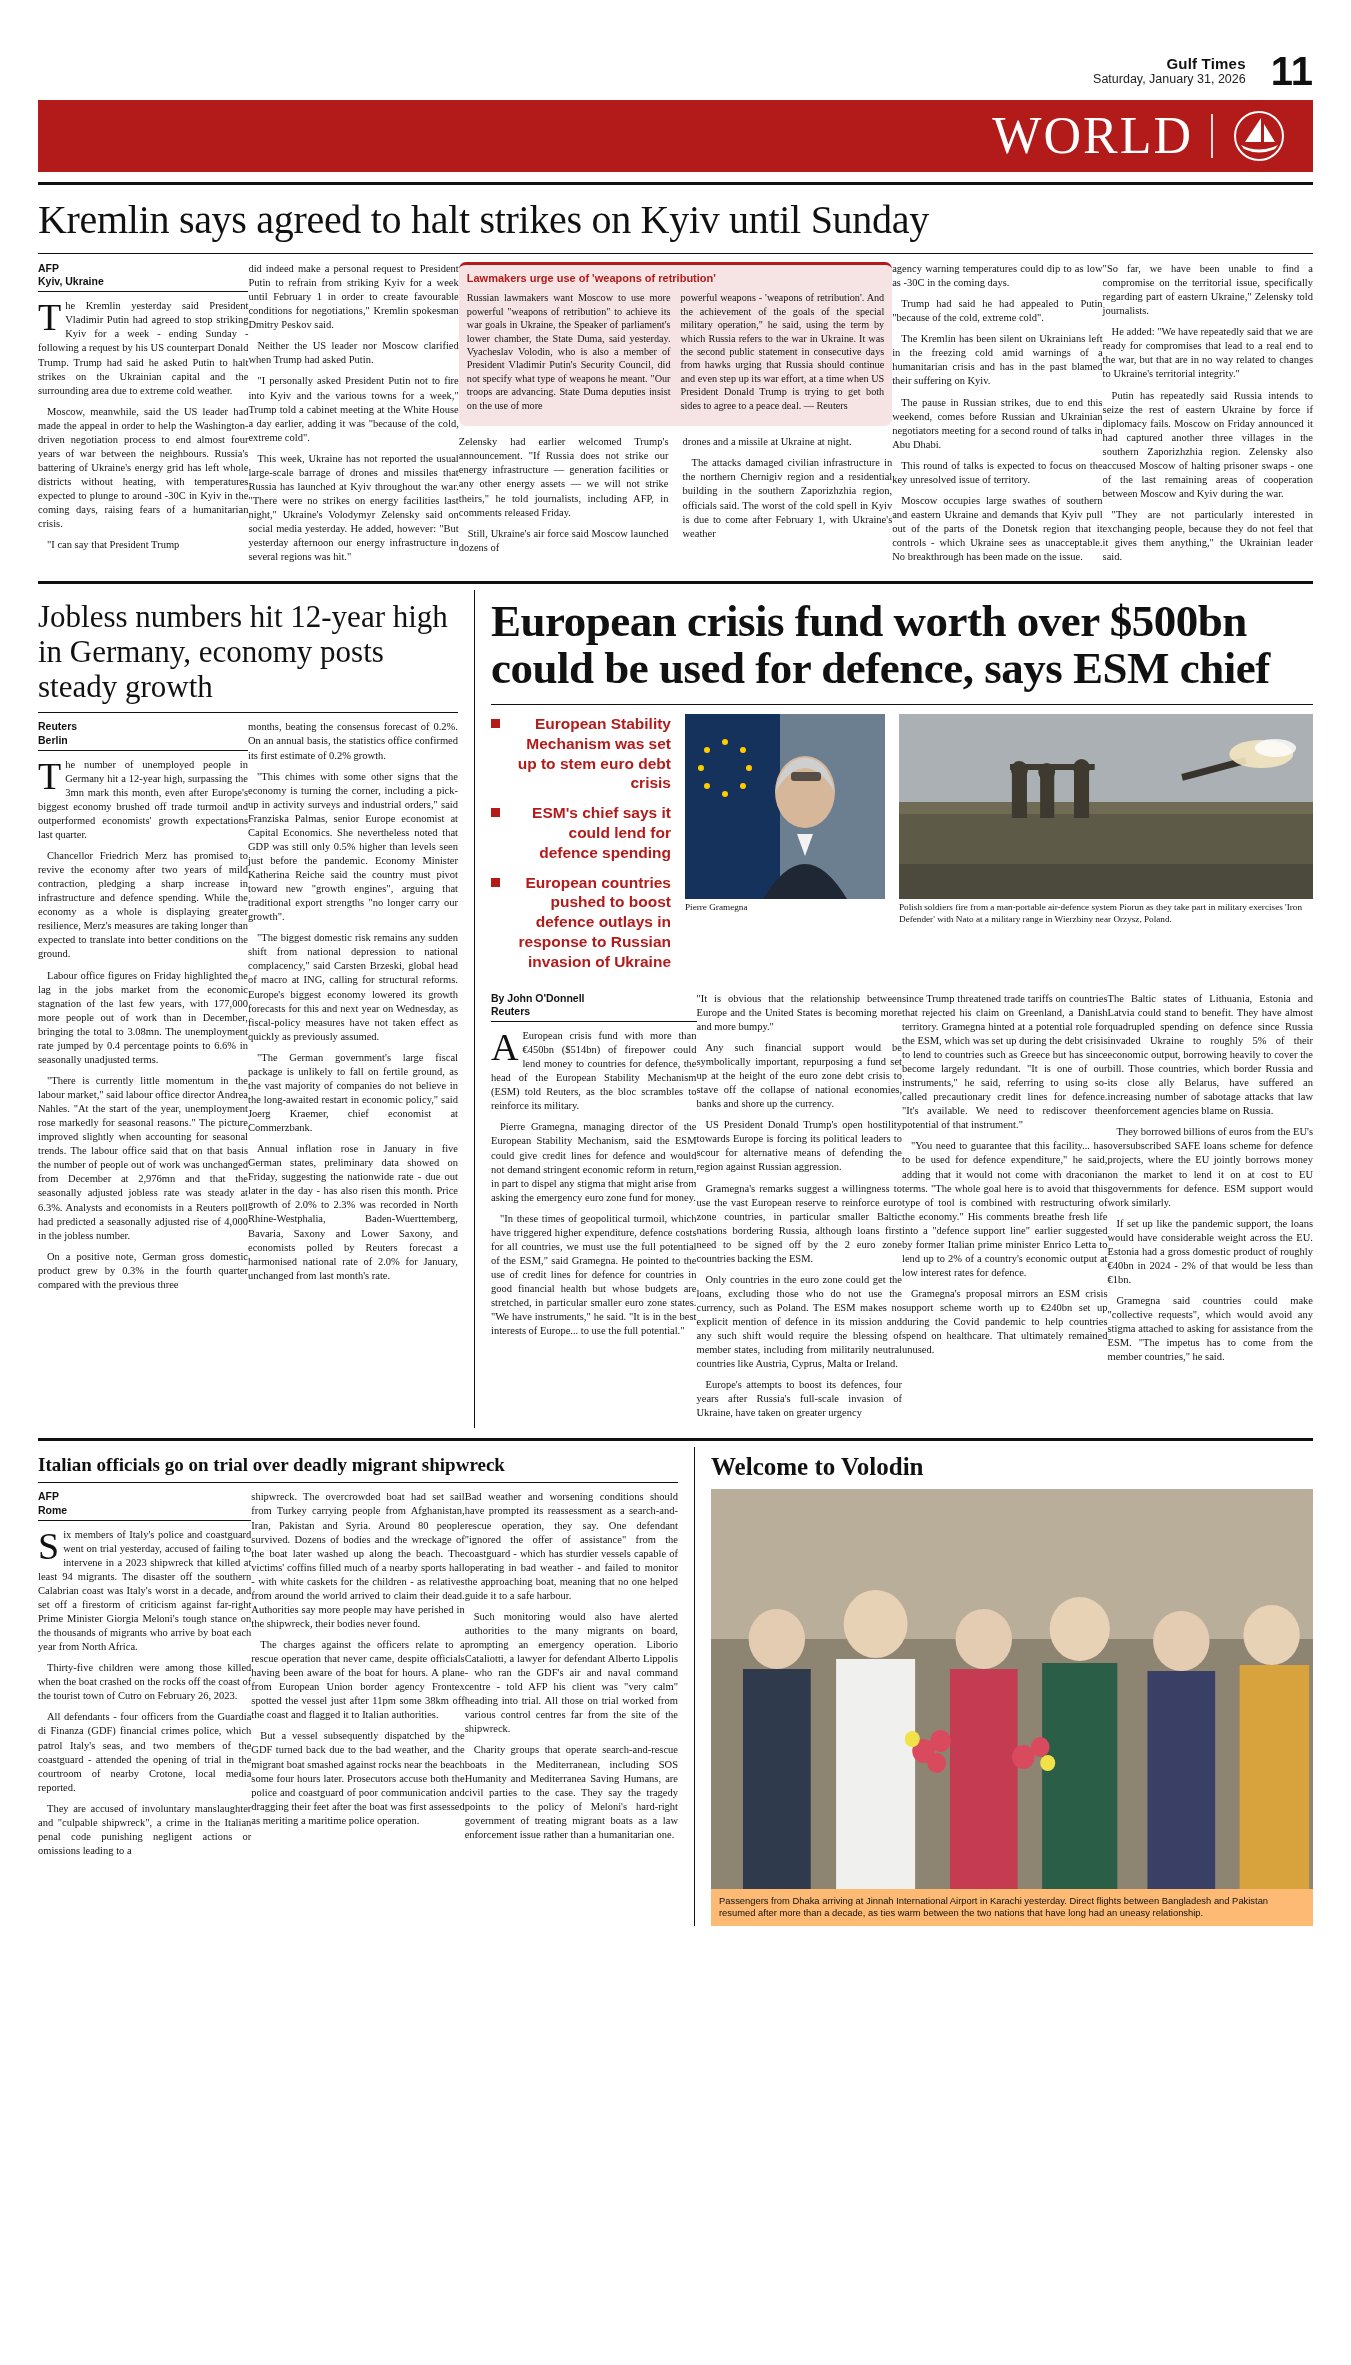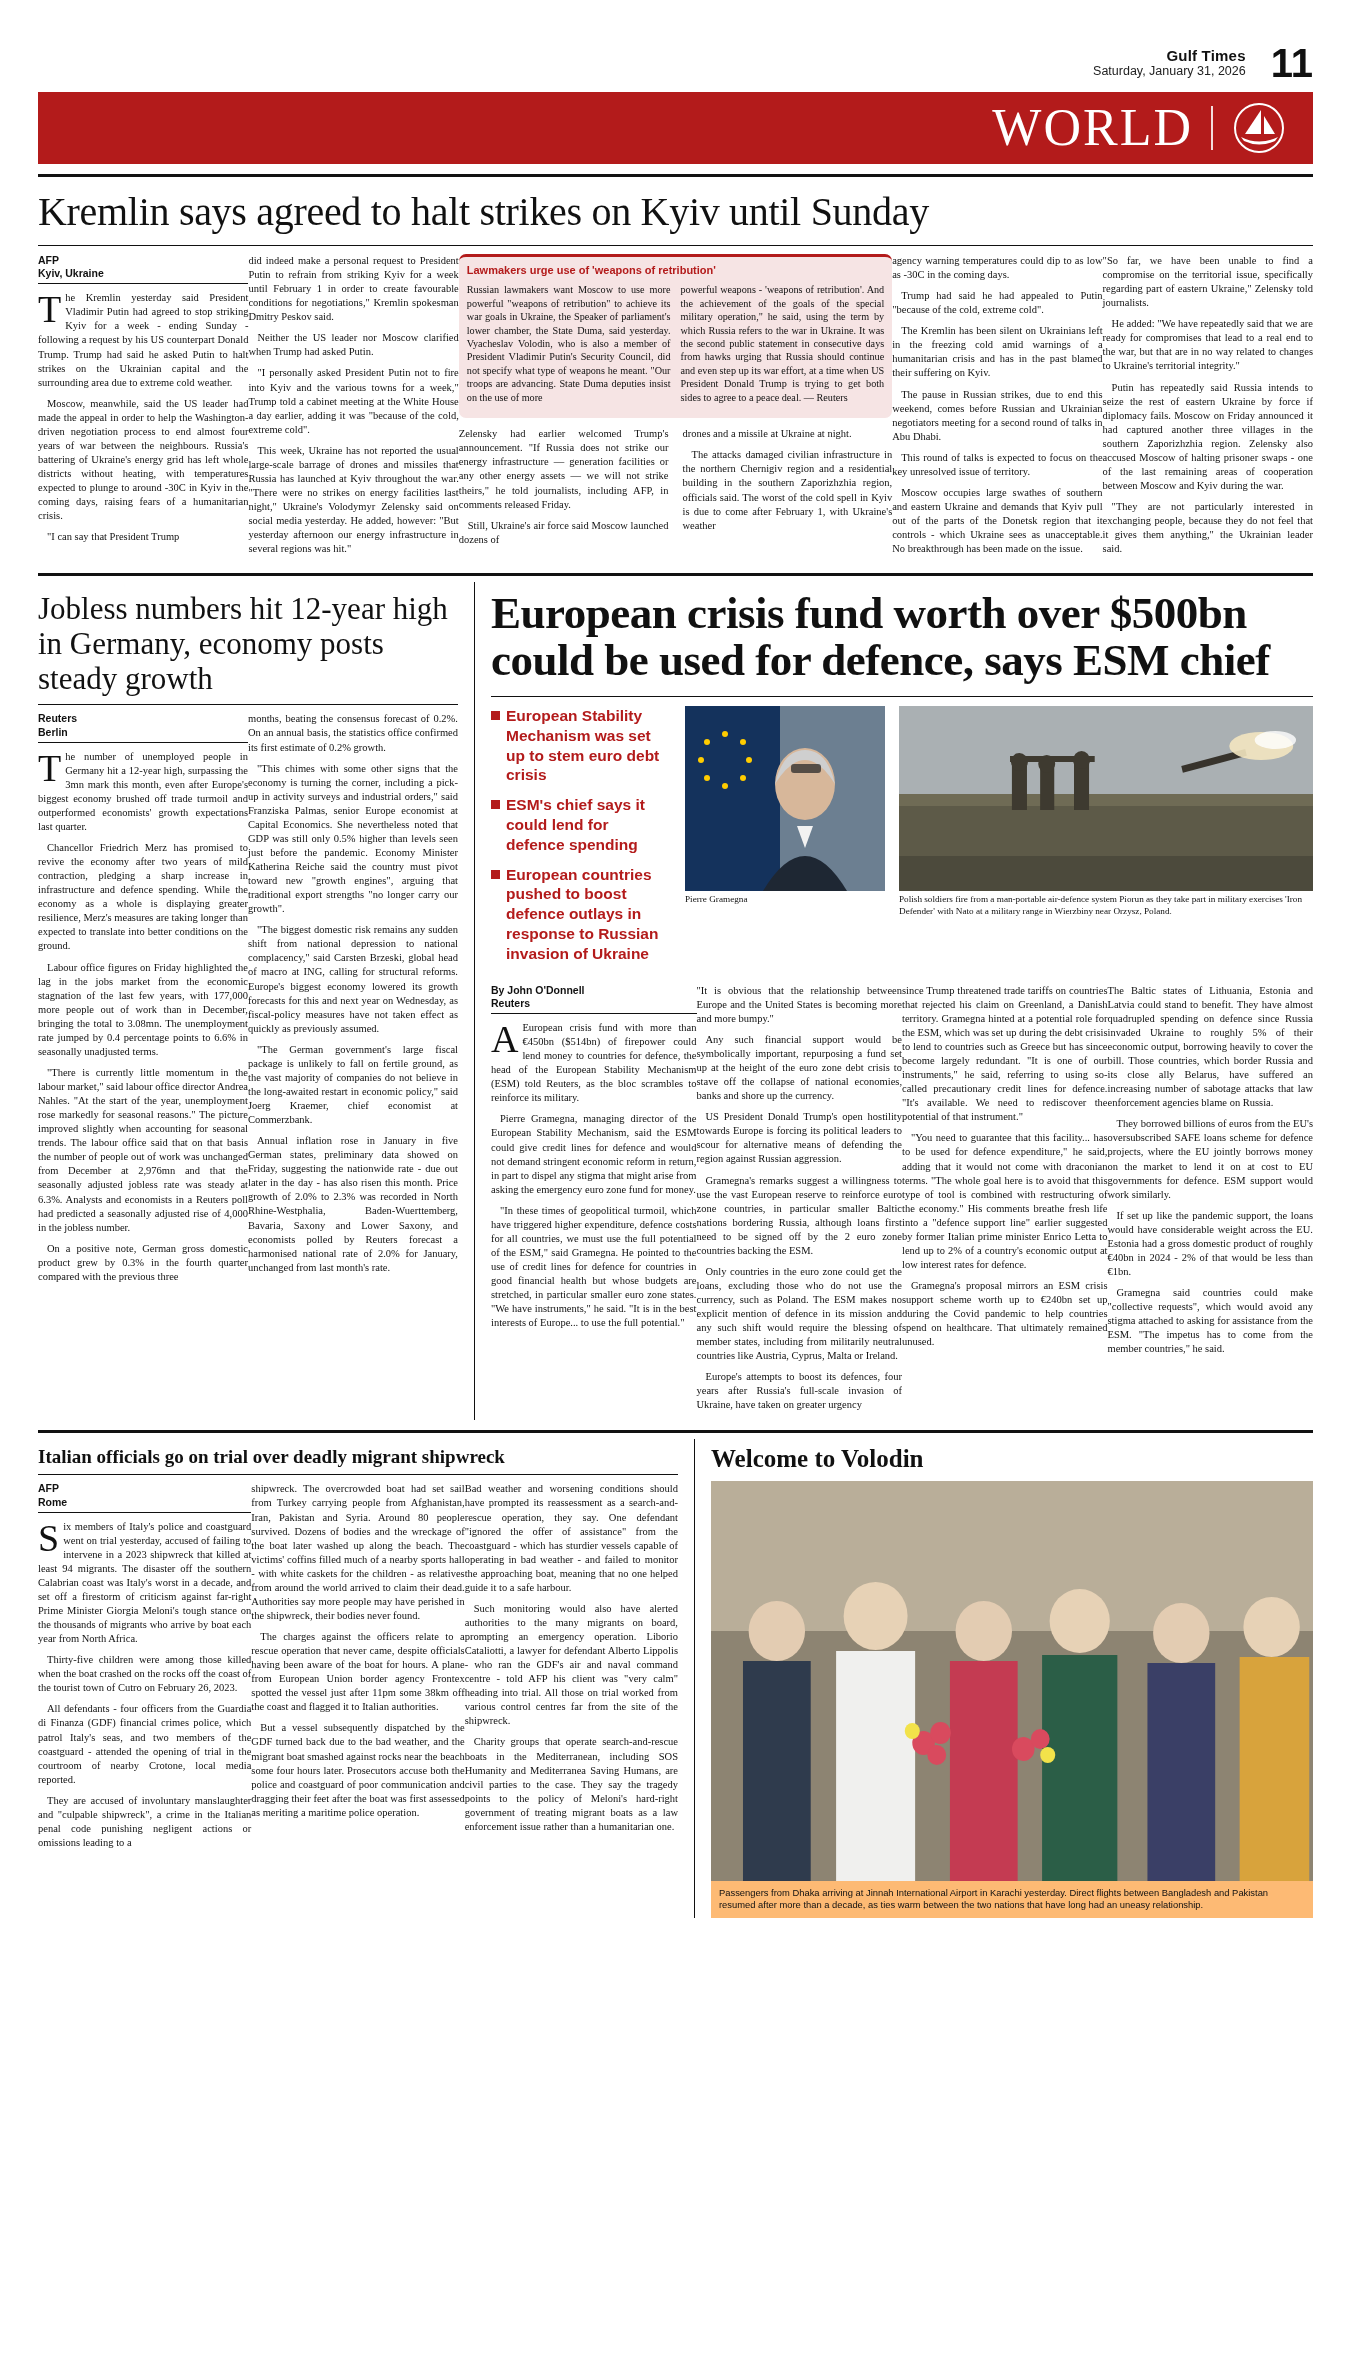--- a/index.html
+++ b/index.html
@@ -4,21 +4,21 @@
 <style>
   * { box-sizing: border-box; }
   html, body { margin:0; padding:0; }
   body {
     width:1351px; height:2365px;
     background:#ffffff;
     font-family:"Liberation Serif", serif;
     color:#111;
     position:relative;
   }
-  .page { width:1351px; height:2365px; padding:24px 38px 20px 38px; position:relative; }
+  .page { width:1351px; height:2365px; padding:32px 38px 20px 38px; position:relative; }
 
   
   .masthead { display:flex; align-items:flex-end; justify-content:flex-end; height:58px; }
   .masthead-right { text-align:right; line-height:1.15; }
   .paper-name { font-family:"Liberation Sans", sans-serif; font-weight:bold; font-size:15px; letter-spacing:0.2px; }
   .paper-date { font-family:"Liberation Sans", sans-serif; font-size:12.5px; color:#222; }
   .page-number { font-family:"Liberation Sans", sans-serif; font-weight:bold; font-size:40px; margin-left:25px; line-height:0.95; }
   .masthead-flex { display:flex; align-items:center; justify-content:flex-end; }
 
   
@@ -100,21 +100,21 @@
   }
   h2.big-headline {
     font-family:"Liberation Serif", serif;
     font-weight:bold;
     font-size:45px;
     line-height:1.04;
     margin:8px 0 12px 0;
     letter-spacing:-0.5px;
   }
 
-  .bullets { color:#b31b1b; font-family:"Liberation Sans", sans-serif; font-weight:bold; font-size:15.5px; line-height:1.28; }
+  .bullets { color:#b31b1b; font-family:"Liberation Sans", sans-serif; font-weight:bold; font-size:15.5px; line-height:1.28;text-align:right; }
   .bullets div { margin-bottom:10px; position:relative; padding-left:15px; }
   .bullets div::before { content:""; position:absolute; left:0; top:5px; width:9px; height:9px; background:#b31b1b; }
 
   .photo { background:#6b7a63; position:relative; overflow:hidden; }
   .caption { font-family:Liberation Serif, serif; font-size:9.2px; line-height:1.3; color:#111; padding-top:3px; }
 
   h3.story-head {
     font-family:"Liberation Serif", serif;
     font-weight:bold; font-size:19px; margin:8px 0 7px 0; line-height:1.1;
   }

